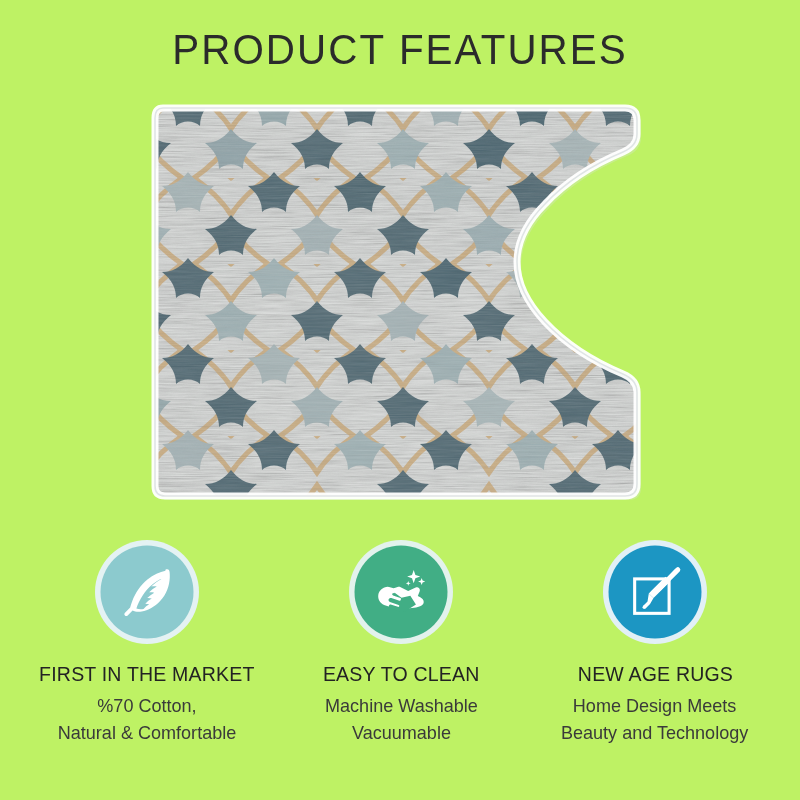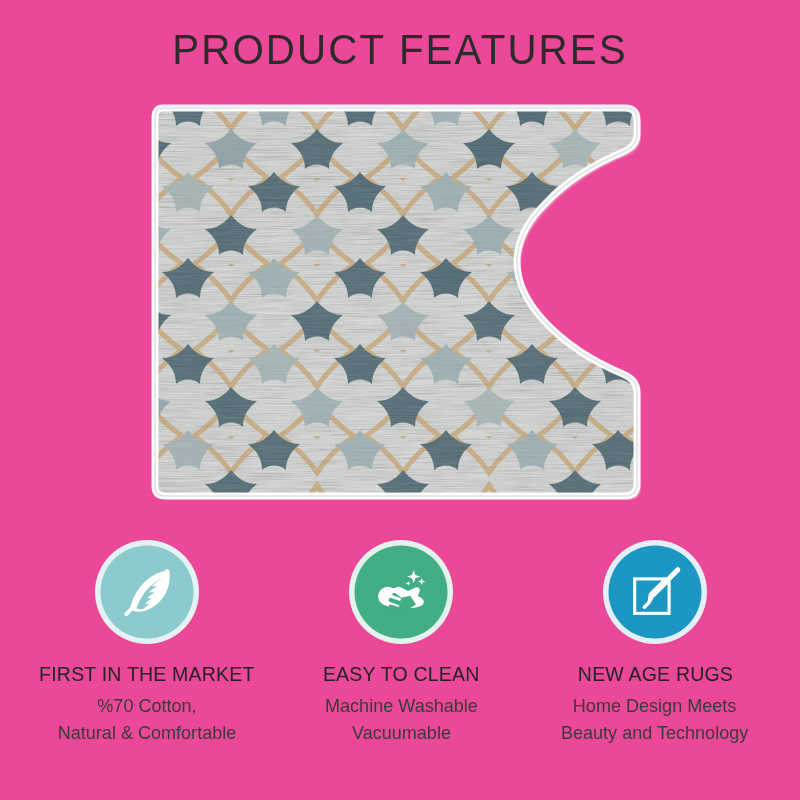--- a/index.html
+++ b/index.html
@@ -12,21 +12,21 @@
     height: 800px;
     overflow: hidden;
     font-family: "Liberation Sans", sans-serif;
     -webkit-font-smoothing: antialiased;
   }
 
   #page {
     position: relative;
     width: 800px;
     height: 800px;
-    background: #ec4899;
+    background: #bef264;
   }
 
   
   #title {
     position: absolute;
     top: 26px;
     left: 0;
     width: 800px;
     text-align: center;
     font-family: "Liberation Sans", sans-serif;

